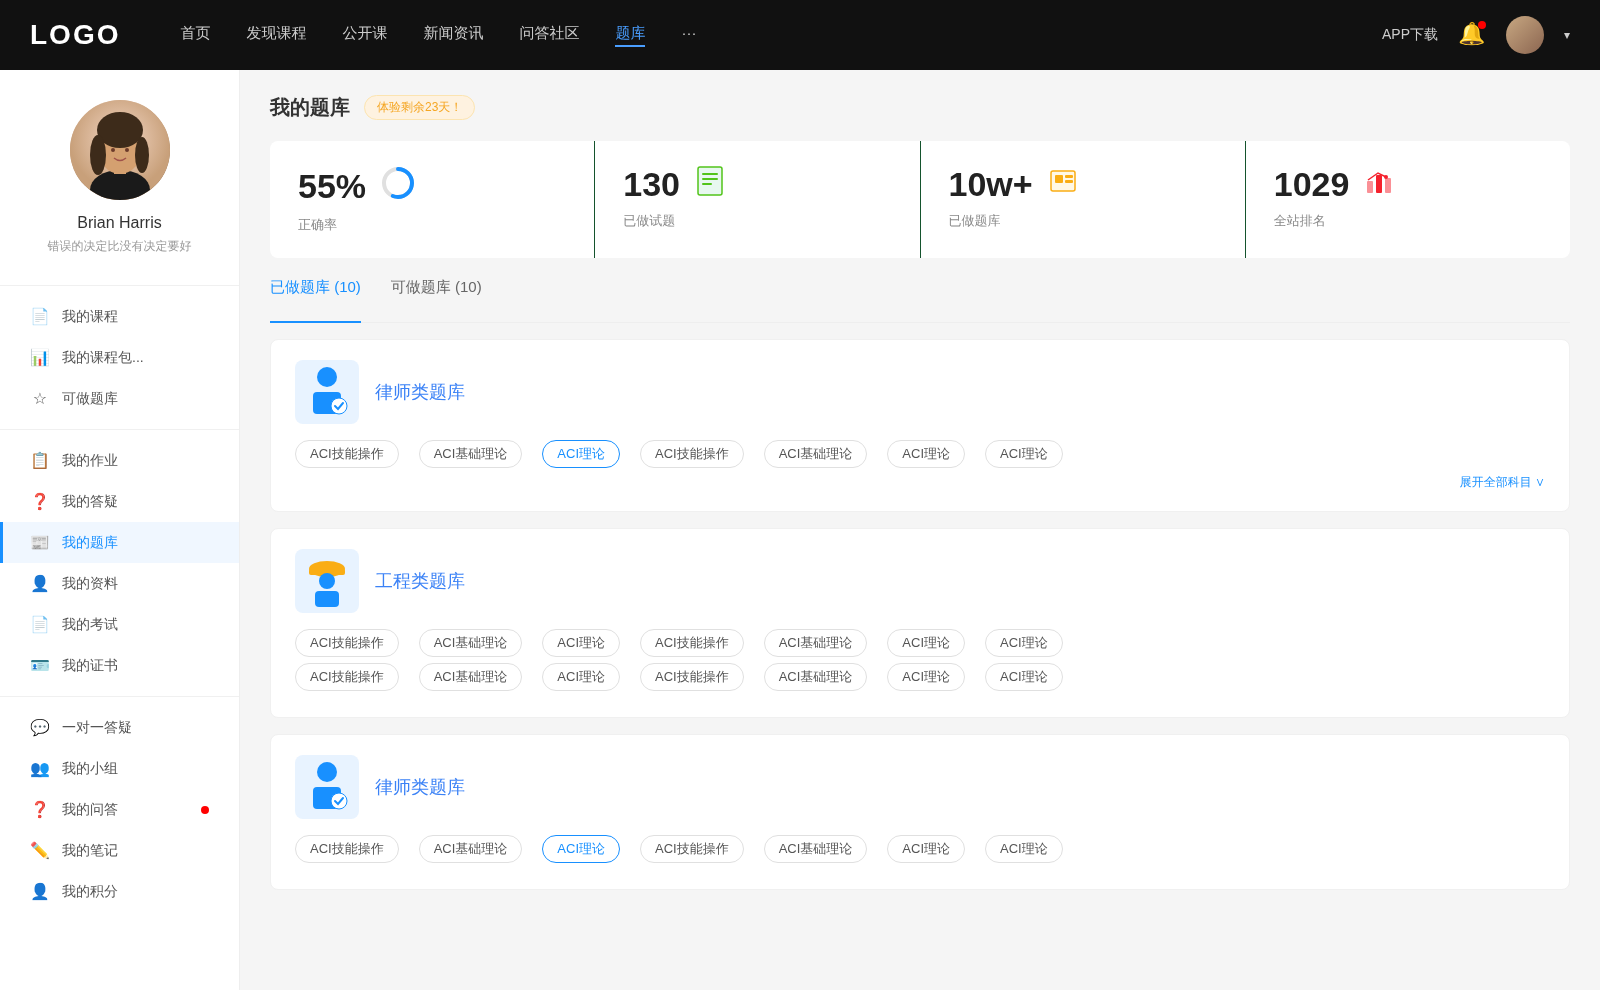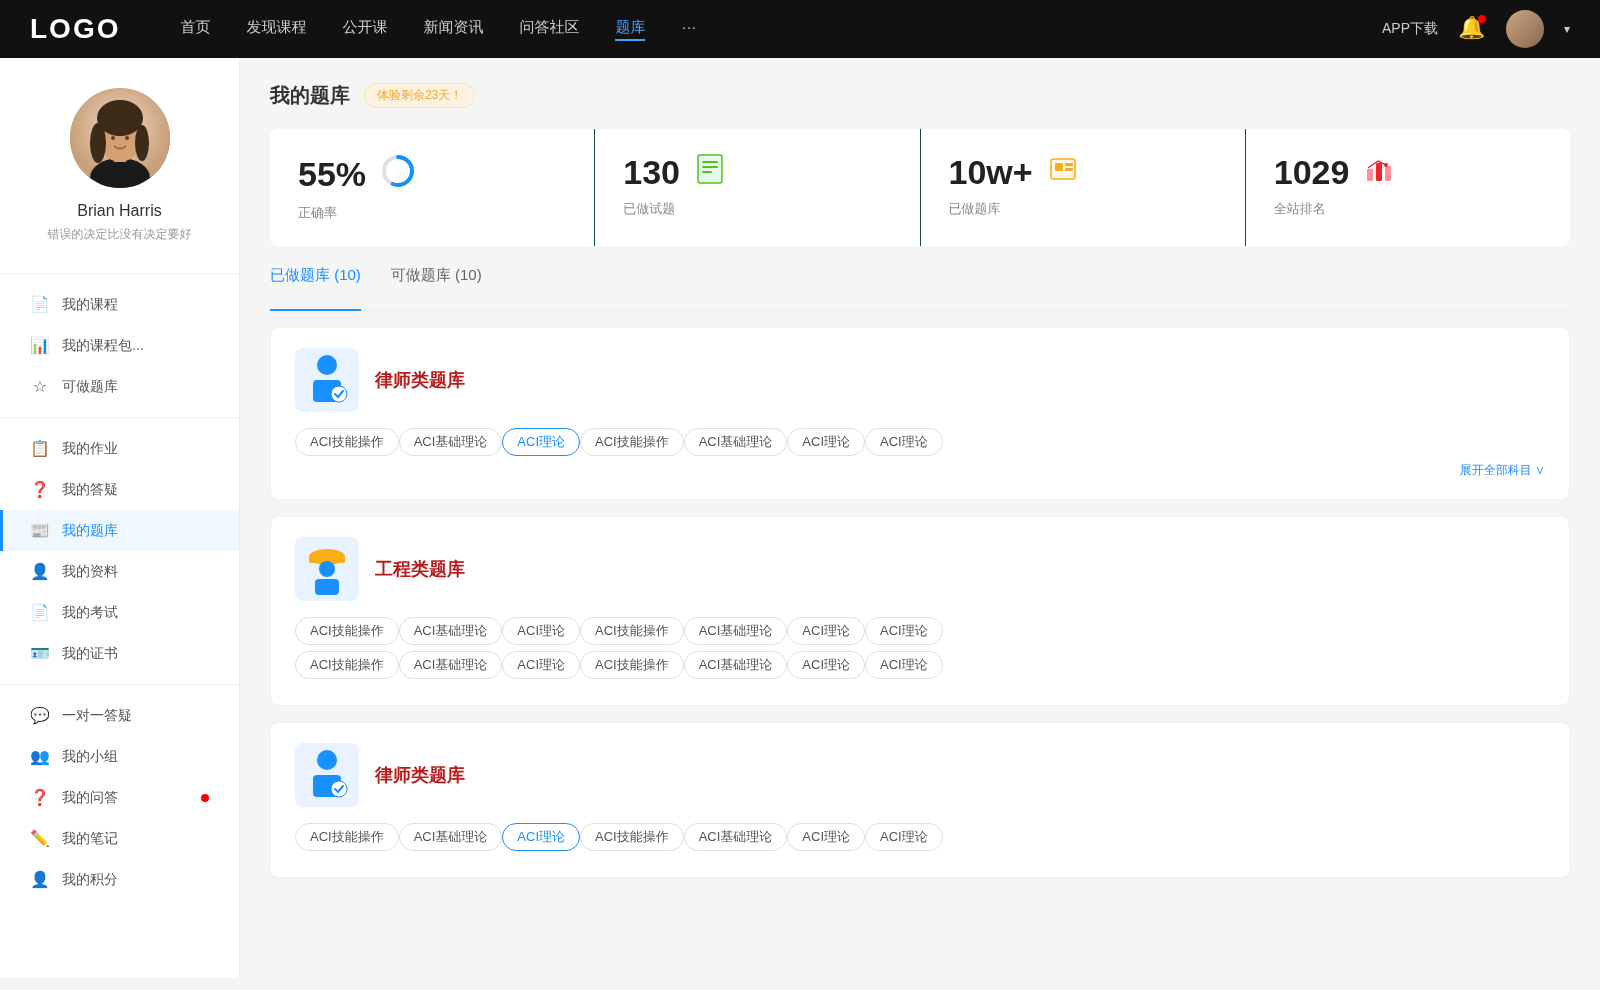--- a/index.html
+++ b/index.html
@@ -1,20 +1,20 @@
 <!DOCTYPE html>
 <html><head>
   <meta charset="utf-8">
   <style>
     * { box-sizing: border-box; margin: 0; padding: 0; }
     body { font-family: -apple-system, BlinkMacSystemFont, 'PingFang SC', 'Microsoft YaHei', sans-serif; background: #f5f5f5; color: #333; }
 
     
     .navbar {
-      width: 100%; height: 58px;
+      width: 100%; height: 70px;
       background: #111;
       display: flex; align-items: center; padding: 0 30px;
       position: relative; z-index: 100;
     }
     .navbar-logo {
       color: #fff; font-size: 28px; font-weight: bold; letter-spacing: 2px;
       margin-right: 60px;
     }
     .navbar-nav { display: flex; gap: 36px; flex: 1; }
     .navbar-nav a {
@@ -147,24 +147,24 @@
       padding: 20px 24px;
     }
     .qbank-header {
       display: flex; align-items: center; gap: 16px; margin-bottom: 16px;
     }
     .qbank-icon-wrap {
       width: 64px; height: 64px; background: #e8f3ff; border-radius: 8px;
       display: flex; align-items: center; justify-content: center;
       flex-shrink: 0;
     }
-    .qbank-title { font-size: 18px; font-weight: 700; color: #b91c1c; }
+    .qbank-title { font-size: 18px; font-weight: 400; color: #3b82f6; }
 
     .tags-row {
-      display: flex; flex-wrap: wrap; gap: 0; margin-bottom: 6px;
+      display: flex; flex-wrap: wrap; gap: 20px; margin-bottom: 6px;
       align-items: center;
     }
     .tag {
       padding: 4px 14px; border-radius: 20px; font-size: 13px;
       border: 1px solid #e0e0e0; color: #555; cursor: pointer;
       background: #fff;
     }
     .tag.active-tag {
       border-color: #1890ff; color: #1890ff; background: #fff;
     }

